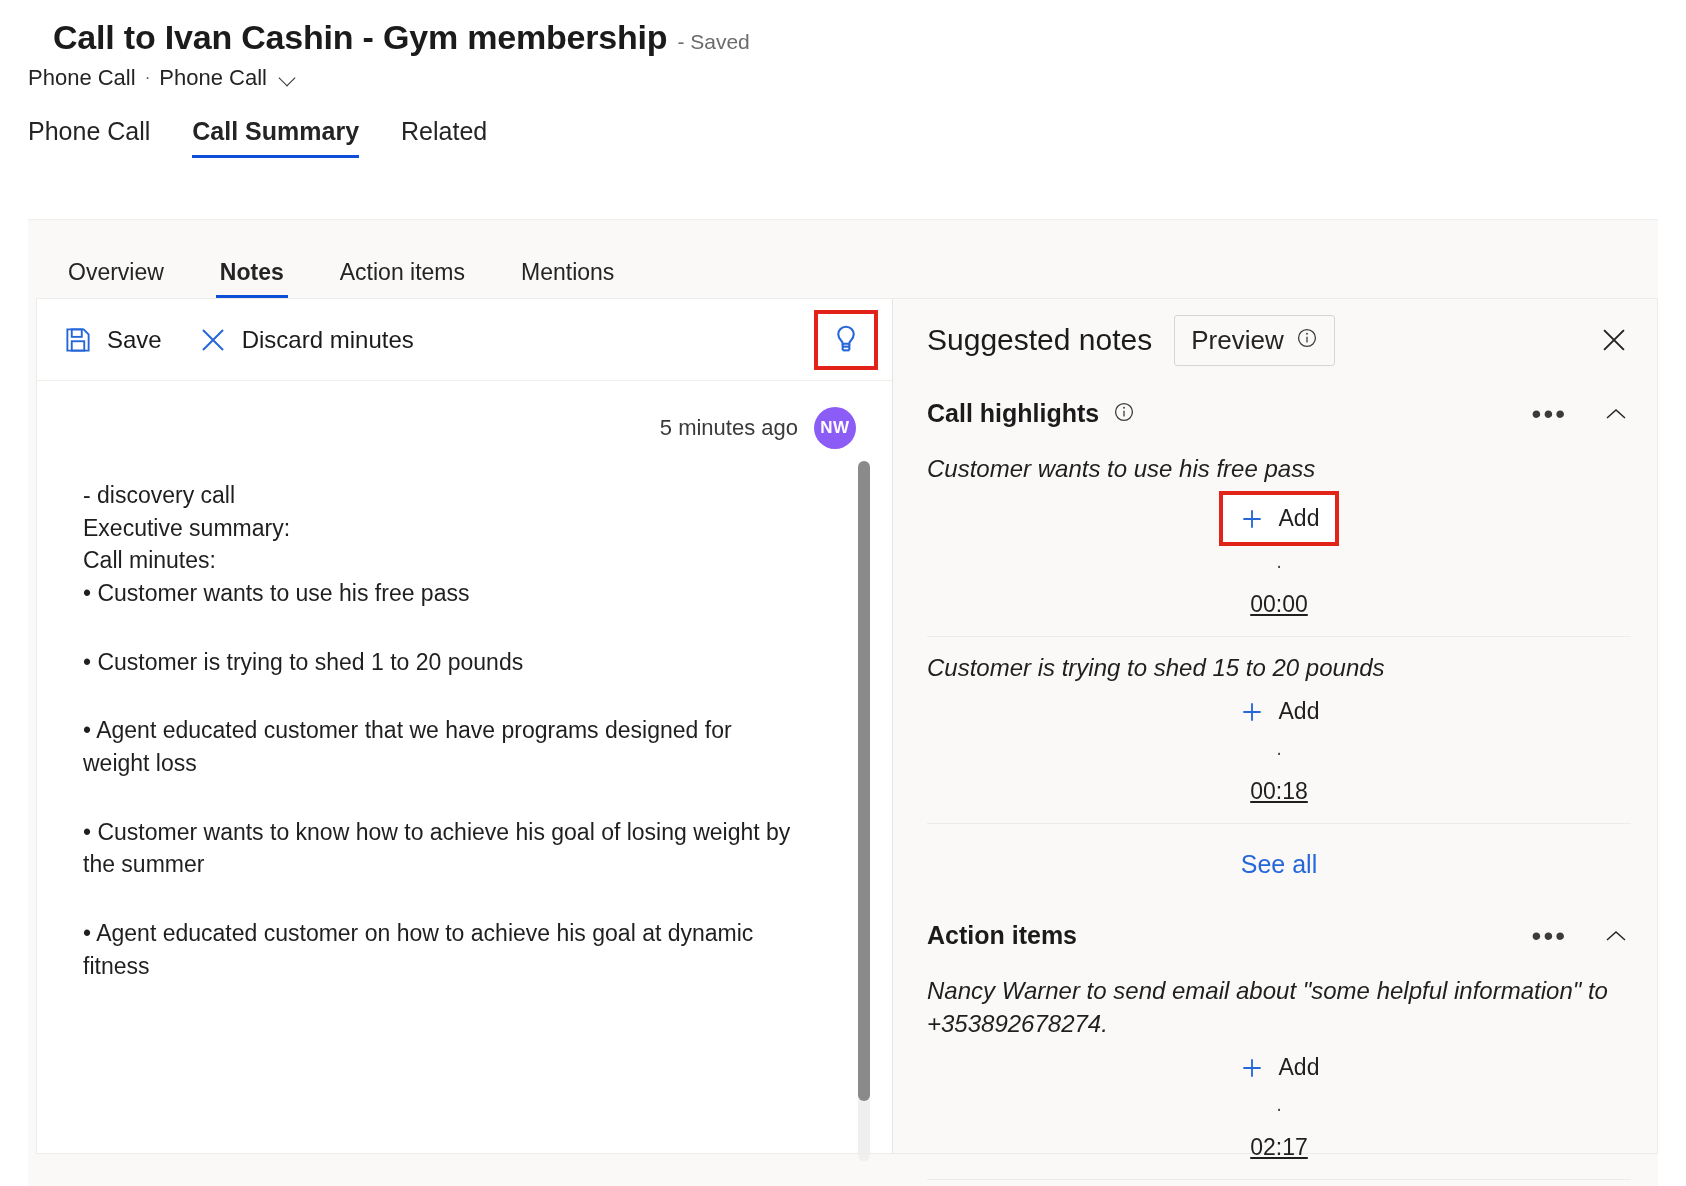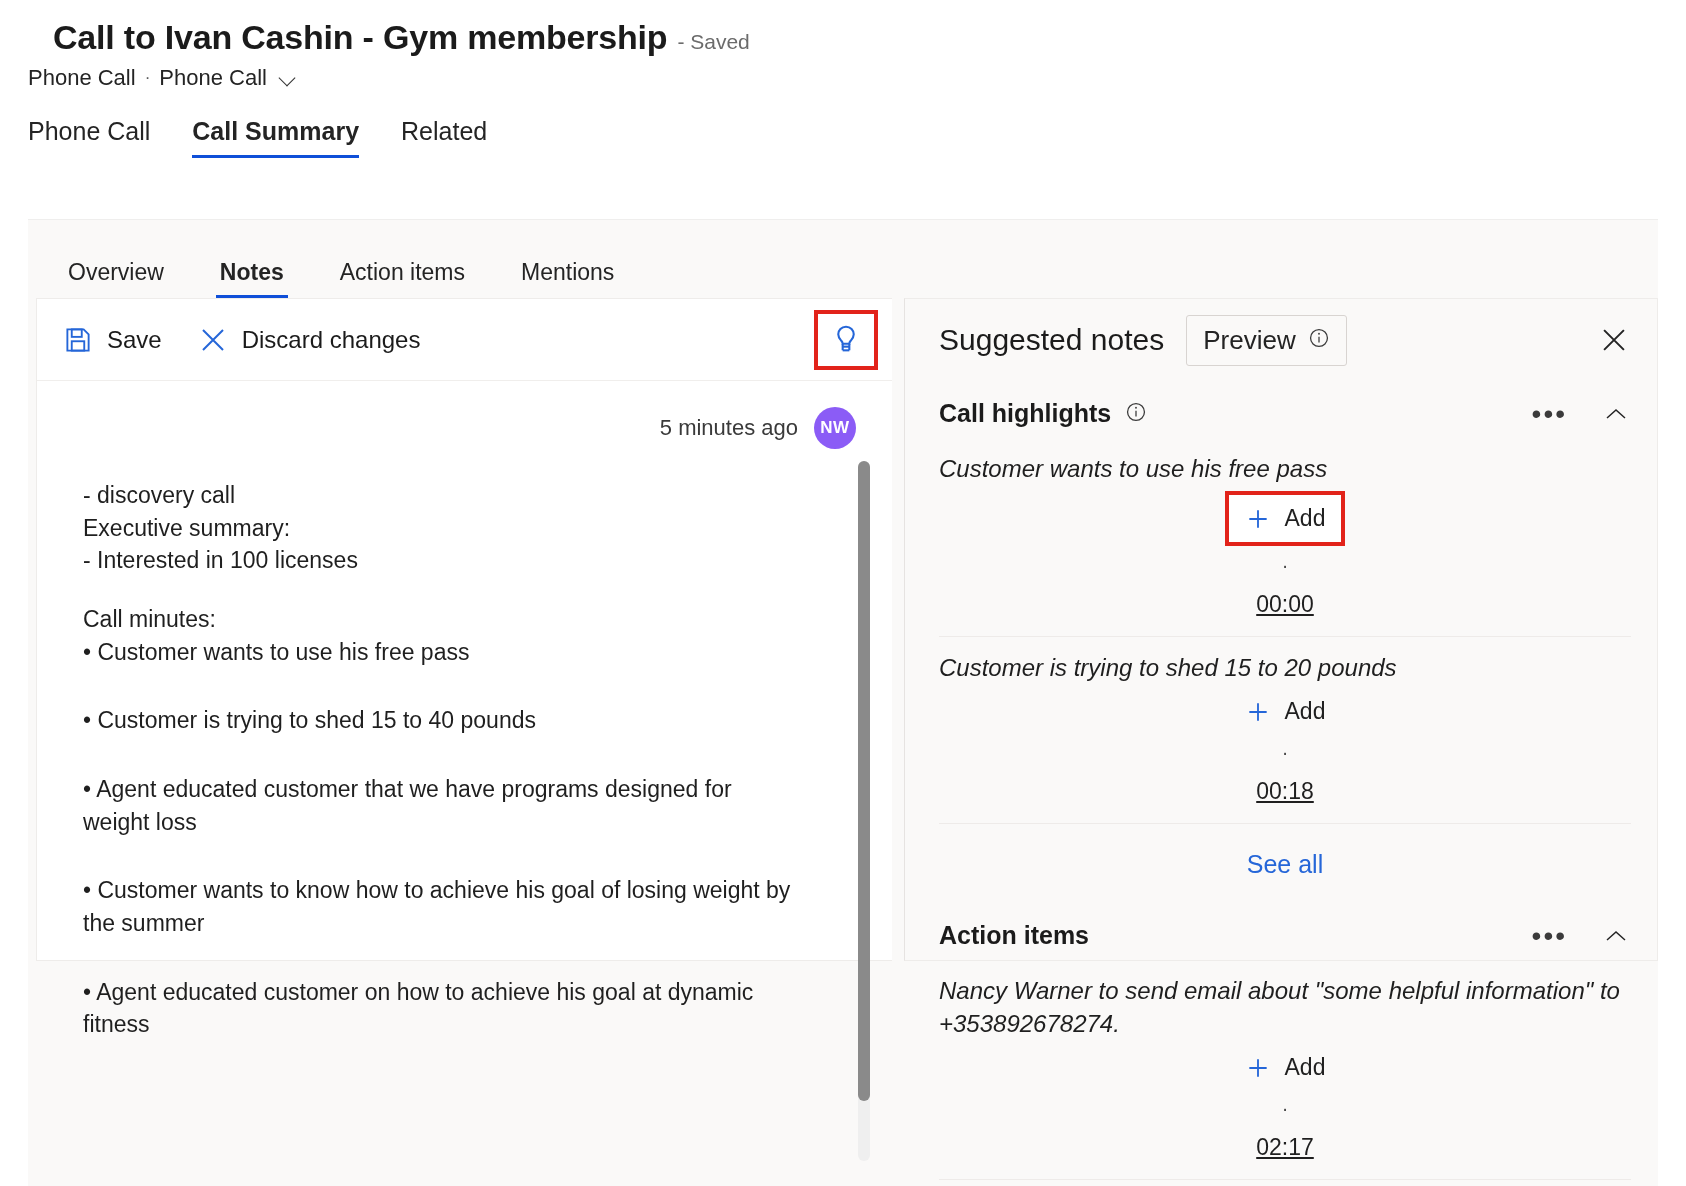--- a/index.html
+++ b/index.html
@@ -71,23 +71,22 @@
   }
   .s-tab.active { font-weight: 700; }
   .s-tab.active::after {
     content: ""; position: absolute; left: 24px; right: 24px; bottom: 0;
     height: 3px; background: #0f4fd8;
   }
 
   
   .body-split {
     position: absolute; left: 8px; top: 78px;
-    width: 1622px; height: 663px;
+    width: 1622px; height: 856px;
     display: flex;
-    gap: 12px;
   }
   .notes-pane {
     width: 856px; background: #ffffff; position: relative;
     border: 1px solid #eeecea; border-right: none;
   }
   .sugg-pane {
     flex: 1; background: #faf9f8; position: relative;
     border: 1px solid #eeecea; border-left: 1px solid #e6e3e1;
   }
 
@@ -250,21 +249,21 @@
               </svg>
             </span>
             <span>Save</span>
           </div>
           <div class="tb-btn">
             <span>
               <svg class="tb-ico" viewBox="0 0 24 24" fill="none" stroke="#2566d8" stroke-width="1.6">
                 <path d="M4 4 L20 20 M20 4 L4 20"></path>
               </svg>
             </span>
-            <span>Discard changes</span>
+            <span>Discard minutes</span>
           </div>
 
           <div class="bulb-wrap">
             <span>
               <svg class="bulb-ico" viewBox="0 0 24 26" fill="none" stroke="#2566d8" stroke-width="1.7">
                 <path d="M12 2.2c-3.7 0-6.3 2.8-6.3 6.2 0 2.5 1.4 3.9 2.5 5.2.7.8 1.1 1.5 1.1 2.4h5.4c0-.9.4-1.6 1.1-2.4 1.1-1.3 2.5-2.7 2.5-5.2 0-3.4-2.6-6.2-6.3-6.2z"></path>
                 <path d="M9.3 18.4h5.4"></path>
                 <path d="M9.3 21.4h5.4"></path>
                 <path d="M9.3 16.2v5.2M14.7 16.2v5.2"></path>
               </svg>
@@ -273,24 +272,23 @@
         </div>
 
         <div class="note-meta">
           <span class="note-time">5 minutes ago</span>
           <span class="avatar">NW</span>
         </div>
 
         <div class="note-body">
           <p class="tight">- discovery call</p>
           <p class="tight">Executive summary:</p>
-          <p>- Interested in 100 licenses</p>
           <p class="tight">Call minutes:</p>
           <p class="bullet">• Customer wants to use his free pass</p>
-          <p class="bullet">• Customer is trying to shed 15 to 40 pounds</p>
+          <p class="bullet">• Customer is trying to shed 1 to 20 pounds</p>
           <p class="bullet">• Agent educated customer that we have programs designed for weight loss</p>
           <p class="bullet">• Customer wants to know how to achieve his goal of losing weight by the summer</p>
           <p class="bullet">• Agent educated customer on how to achieve his goal at dynamic fitness</p>
         </div>
 
         <div class="note-scrollbar">
           <div class="thumb"></div>
         </div>
       </div>
 

